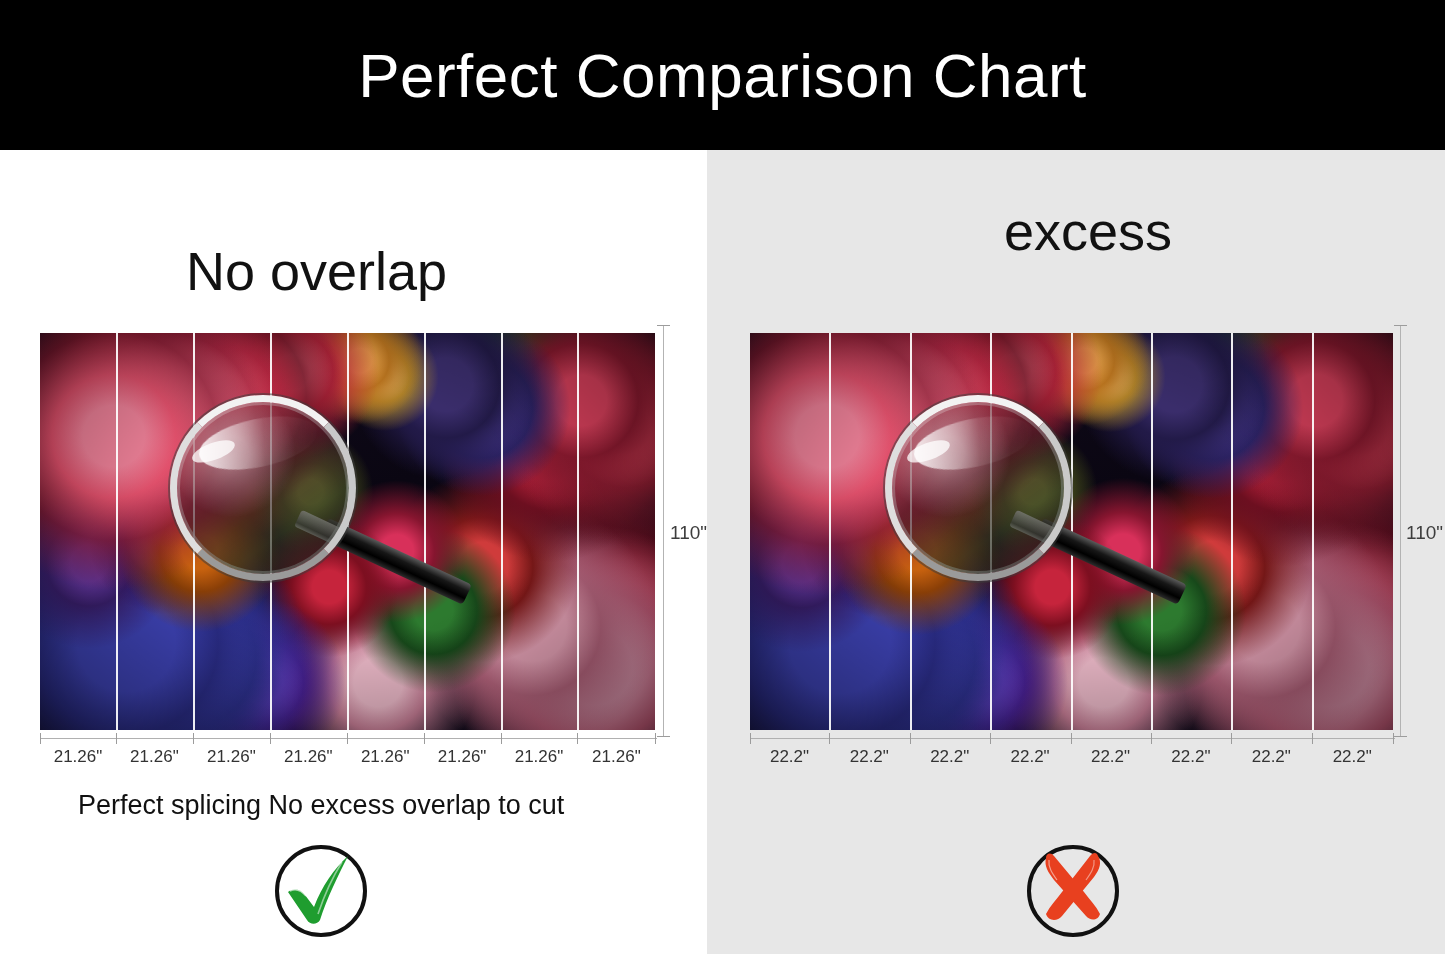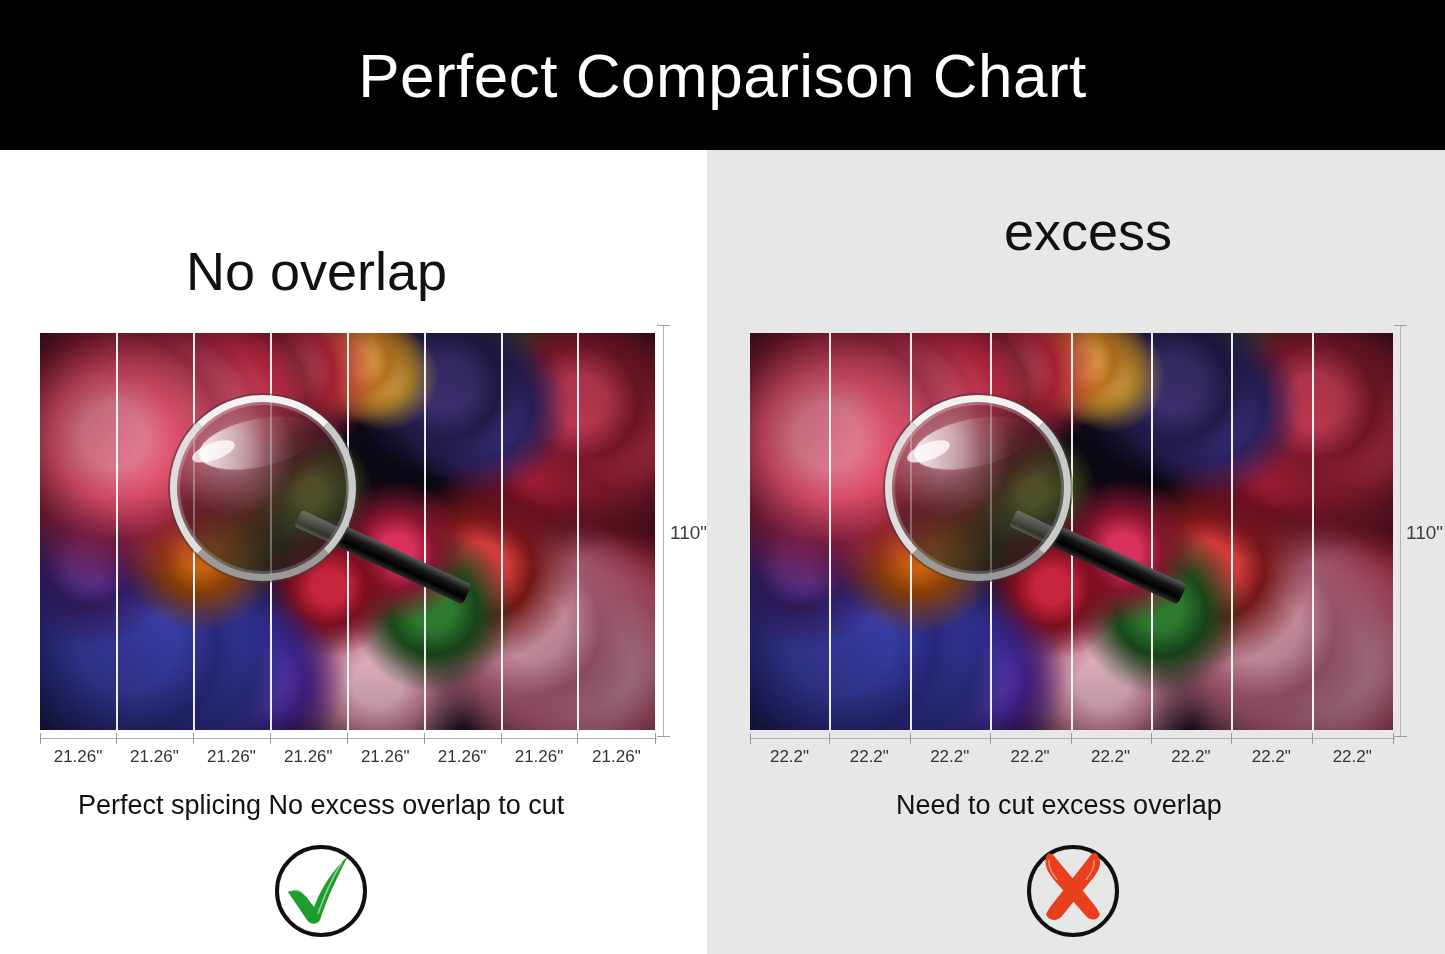--- a/index.html
+++ b/index.html
@@ -400,21 +400,20 @@
       <div class="seg-label" style="left:0px;     width:79px;">22.2"</div>
       <div class="seg-label" style="left:79.3px;  width:80px;">22.2"</div>
       <div class="seg-label" style="left:159.7px; width:80px;">22.2"</div>
       <div class="seg-label" style="left:240.1px; width:80px;">22.2"</div>
       <div class="seg-label" style="left:320.5px; width:80px;">22.2"</div>
       <div class="seg-label" style="left:400.9px; width:80px;">22.2"</div>
       <div class="seg-label" style="left:481.3px; width:80px;">22.2"</div>
       <div class="seg-label" style="left:561.7px; width:81px;">22.2"</div>
     </div>
 
-    <div class="caption" style="left:189px; top:640px;">Need to cut excess overlap</div>
 
     <div class="verdict" style="left:317px; top:692px;">
       <div class="circle"></div>
       <svg width="96" height="96" viewBox="0 0 96 96">
         <path d="M22 16 C20 24 24 30 30 38 L62 74 C66 79 74 79 76 72 C72 64 66 58 60 50 L30 14 C27 10 22 11 22 16 Z" fill="#e8401f"></path>
         <path d="M74 14 C78 20 76 27 70 35 L38 74 C33 80 24 79 22 72 C26 64 32 58 38 50 L66 14 C69 10 73 10 74 14 Z" fill="#e8401f"></path>
         <path d="M25 18 C24 25 28 31 33 38" stroke="#ffffff" stroke-width="1.2" fill="none" opacity="0.5"></path>
         <path d="M70 18 C71 25 67 31 62 38" stroke="#ffffff" stroke-width="1.2" fill="none" opacity="0.45"></path>
       </svg>
     </div>

